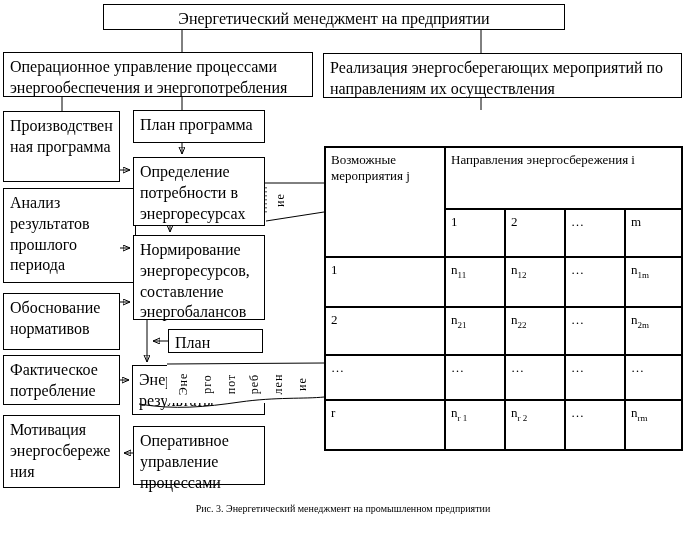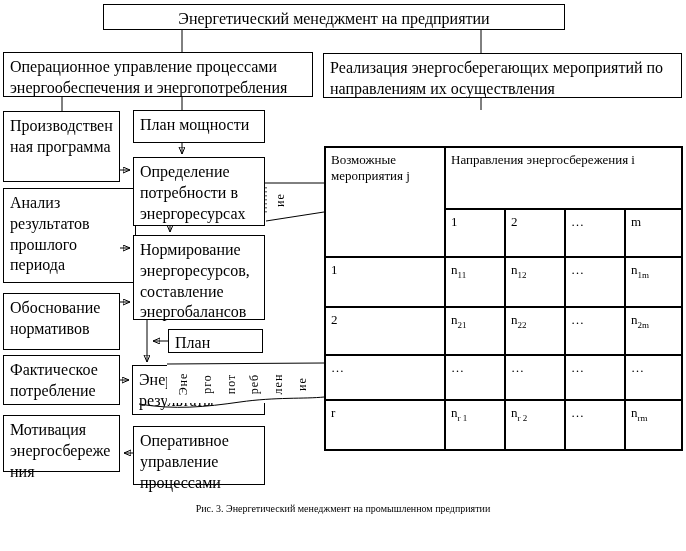--- a/index.html
+++ b/index.html
@@ -38,23 +38,23 @@
 
   <div class="box center" style="left:103px;top:4px;width:462px;height:26px;padding-top:4px;">Энергетический менеджмент на предприятии</div>
 
   <div class="box" style="left:3px;top:52px;width:310px;height:45px;">Операционное управление процессами энергообеспечения и энергопотребления</div>
   <div class="box" style="left:323px;top:53px;width:359px;height:45px;">Реализация энергосберегающих мероприятий по направлениям их осуществления</div>
 
   <div class="box" style="left:3px;top:111px;width:117px;height:71px;">Производственная программа</div>
   <div class="box" style="left:3px;top:188px;width:133px;height:95px;">Анализ результатов прошлого периода</div>
   <div class="box" style="left:3px;top:293px;width:117px;height:57px;">Обоснование нормативов</div>
   <div class="box" style="left:3px;top:355px;width:117px;height:50px;">Фактическое потребление</div>
-  <div class="box" style="left:3px;top:415px;width:117px;height:57px;">Мотивация энергосбережения</div>
+  <div class="box" style="left:3px;top:415px;width:117px;height:73px;">Мотивация энергосбережения</div>
 
-  <div class="box" style="left:133px;top:110px;width:132px;height:33px;">План мощности</div>
+  <div class="box" style="left:133px;top:110px;width:132px;height:33px;">План программа</div>
   <div class="box" style="left:133px;top:157px;width:132px;height:69px;">Определение потребности в энергоресурсах</div>
   <div class="box" style="left:133px;top:235px;width:132px;height:85px;">Нормирование энергоресурсов, составление энергобалансов</div>
   <div class="box" style="left:168px;top:329px;width:95px;height:24px;padding-top:3px;">План</div>
   <div class="box" style="left:132px;top:365px;width:133px;height:50px;">Энергетические результаты</div>
   <div class="box" style="left:133px;top:426px;width:132px;height:59px;">Оперативное управление процессами</div>
 
   <div class="callout" style="left:266px;top:184px;width:56px;height:31px;padding-left:6px;justify-content:flex-start;">
     <div class="seg">
         <span>ие</span>
       </div>

